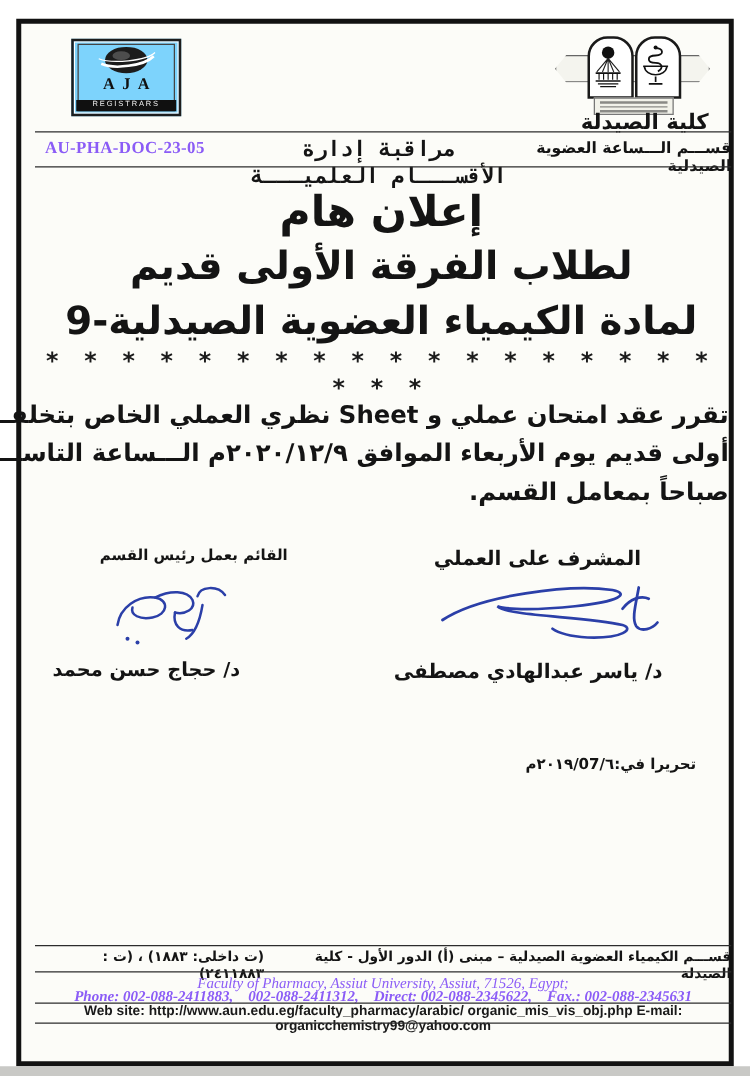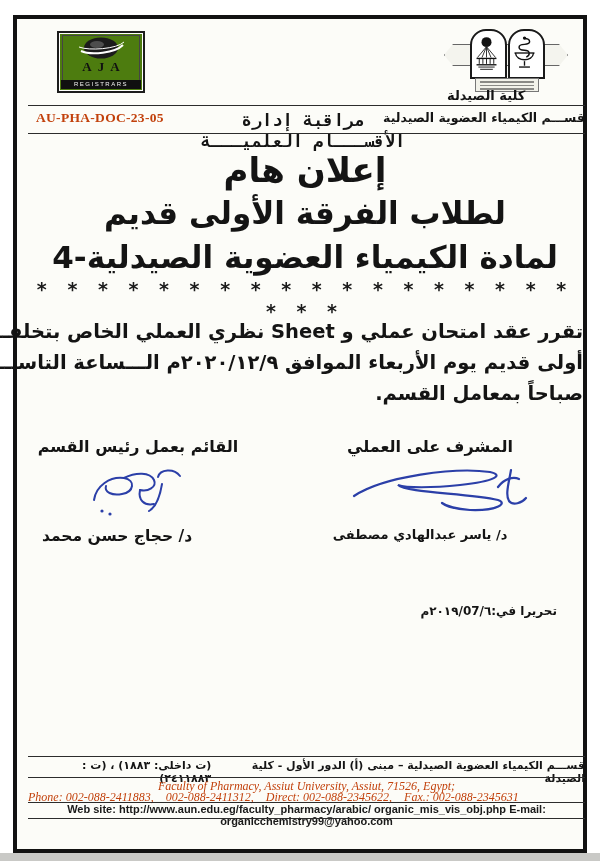--- a/index.html
+++ b/index.html
@@ -3,76 +3,76 @@
 <meta charset="utf-8">
 <style>
   html,body{margin:0;padding:0;}
   body{width:600px;height:861px;background:#ffffff;overflow:hidden;
        font-family:"DejaVu Sans", sans-serif;}
   .page{position:relative;width:600px;height:861px;background:#ffffff;}
   .frame{position:absolute;left:13px;top:15px;width:566px;height:830px;
          border:4px solid #121212;background:#fcfcf8;}
   .abs{position:absolute;}
   .ar{font-family:"DejaVu Sans", sans-serif;font-weight:bold;color:#141414;}
-  .en-serif{font-family:"Liberation Serif", serif;color:#c2410c;}
+  .en-serif{font-family:"Liberation Serif", serif;color:#8b5cf6;}
   .rule{position:absolute;left:28px;width:557px;border-top:1.6px solid #2c2c2c;height:0;}
   
   .aja{left:57px;top:31px;width:84px;height:58px;border:2px solid #1d1d1d;
-       background:#4d7c0f;box-shadow:0 0 0 1px #fff inset;}
+       background:#7dd3fc;box-shadow:0 0 0 1px #fff inset;}
   .aja-inner{position:absolute;left:3px;top:2px;right:3px;bottom:2px;border:1px solid #444;}
   .aja-globe{position:absolute;left:50%;top:3px;transform:translateX(-50%);}
   .aja-word{position:absolute;left:0;right:0;top:27px;text-align:center;
             font-family:"Liberation Serif", serif;font-weight:bold;font-size:13px;
             letter-spacing:6px;color:#111;line-height:13px;text-indent:6px;}
   .aja-bar{position:absolute;left:2px;right:2px;bottom:2px;height:9px;background:#101010;
            color:#f2f2f2;font-family:"Liberation Sans", sans-serif;font-size:6px;
            letter-spacing:1.5px;text-align:center;line-height:9px;}
   
   .emblem{left:444px;top:26px;width:124px;height:80px;}
   .ribbon{position:absolute;left:0;top:18px;width:124px;height:22px;background:#f4f4ee;
           clip-path:polygon(0 50%,9px 0,115px 0,124px 50%,115px 100%,9px 100%);
           box-shadow:0 0 0 1px #666 inset;}
   .panel{position:absolute;width:33px;height:46px;top:3px;background:#ffffff;
          border:2px solid #1a1a1a;border-radius:16px 16px 0 0;}
   .panel.p1{left:26px;}
   .panel.p2{left:64px;}
   .under-banner{position:absolute;left:31px;top:52px;width:62px;height:12px;
                 background:#f2f2ea;border:1px solid #777;}
   .under-banner i{display:block;height:1.5px;background:#8a8a86;margin:2px 4px 0 4px;}
-  .fac-caption{left:447px;top:88px;width:120px;text-align:left;font-size:13px;}
+  .fac-caption{left:447px;top:88px;width:120px;text-align:right;font-size:17px;}
   
   .hdr-doc{left:36px;top:110px;font-weight:bold;font-size:13.5px;letter-spacing:.3px;}
   .hdr-center{left:198px;top:110px;width:210px;text-align:center;font-size:17px;direction:rtl;font-family:Liberation Mono, monospace;}
   .hdr-right{left:375px;top:110px;width:210px;text-align:right;font-size:12.5px;direction:rtl;}
   
   .t1{left:30px;top:150px;width:550px;text-align:center;font-size:34px;direction:rtl;}
   .t2{left:30px;top:195px;width:550px;text-align:center;font-size:31px;direction:rtl;}
   .t3{left:30px;top:239px;width:550px;text-align:center;font-size:31px;direction:rtl;}
   .stars{left:30px;top:278px;width:550px;text-align:center;font-size:19px;
          letter-spacing:7px;font-weight:bold;color:#1b1b1b;}
   
   .body-par{left:32px;top:316px;width:551px;direction:rtl;font-size:19.5px;line-height:31px;}
   .body-line{text-align:justify;text-align-last:justify;white-space:nowrap;}
   .body-line.last{text-align-last:right;}
   
   .sig-title-r{left:320px;top:437px;width:220px;text-align:center;font-size:16px;direction:rtl;}
-  .sig-title-l{left:28px;top:437px;width:220px;text-align:center;font-size:16px;direction:rtl;}
-  .sig-name-r{left:310px;top:527px;width:220px;text-align:center;font-size:13px;direction:rtl;}
+  .sig-title-l{left:45px;top:437px;width:220px;text-align:center;font-size:12px;direction:rtl;}
+  .sig-name-r{left:310px;top:527px;width:220px;text-align:right;font-size:16px;direction:rtl;}
   .sig-name-l{left:42px;top:527px;width:220px;text-align:left;font-size:15.5px;direction:rtl;}
   .sig-r{left:348px;top:460px;}
   .sig-l{left:80px;top:462px;}
   
   .dateline{left:330px;top:604px;width:227px;direction:rtl;text-align:right;font-size:12px;}
   
   .f-ar{left:28px;top:759px;width:557px;direction:rtl;display:flex;
         justify-content:space-between;font-size:11px;}
   .f-en1{left:28px;top:779px;width:557px;text-align:center;font-style:italic;
          font-size:12px;}
-  .f-en2{left:28px;top:790px;width:557px;font-style:italic;
-         font-size:12px;}
+  .f-en2{left:28px;top:790px;width:557px;text-align:center;font-style:italic;
+         font-size:12px;font-weight:bold;}
   .f-web{left:28px;top:803px;width:557px;text-align:center;
          font-family:"Liberation Sans", sans-serif;font-weight:600;font-size:11px;color:#1a1a1a;}
   .f-web span{margin:0 0;}
   .bottom-shade{position:absolute;left:0;top:853px;width:600px;height:8px;background:#c9c9c6;}
 </style>
 </head>
 <body>
 
 <div class="page">
   <div class="frame"></div>
@@ -124,26 +124,26 @@
         <i></i>
         <i></i>
         <i></i>
       </div>
   </div>
   <div class="abs ar fac-caption">كلية الصيدلة</div>
 
   <div class="rule" style="top:105px;"></div>
   <div class="abs en-serif hdr-doc">AU-PHA-DOC-23-05</div>
   <div class="abs ar hdr-center">مراقبة إدارة الأقســـام العلميـــة</div>
-  <div class="abs ar hdr-right">قســـم الكيمياء العضوية الصيدلية</div>
+  <div class="abs ar hdr-right">قســـم الـــساعة العضوية الصيدلية</div>
   <div class="rule" style="top:133px;"></div>
 
   <div class="abs ar t2">لطلاب الفرقة الأولى قديم</div>
   <div class="abs ar t1">إعلان هام</div>
-  <div class="abs ar t3">لمادة الكيمياء العضوية الصيدلية-4</div>
+  <div class="abs ar t3">لمادة الكيمياء العضوية الصيدلية-9</div>
   <div class="abs stars">* * * * * * * * * * * * * * * * * * * * *</div>
 
   <div class="abs ar body-par">
     <div class="body-line">تقرر عقد امتحان عملي و Sheet نظري العملي الخاص بتخلفـــات</div>
     <div class="body-line">أولى قديم يوم الأربعاء الموافق ٢٠٢٠/١٢/٩م الـــساعة التاســـعة</div>
     <div class="body-line last">صباحاً بمعامل القسم.</div>
   </div>
 
   <div class="abs ar sig-title-r">المشرف على العملي</div>
   <div class="abs ar sig-title-l">القائم بعمل رئيس القسم</div>

